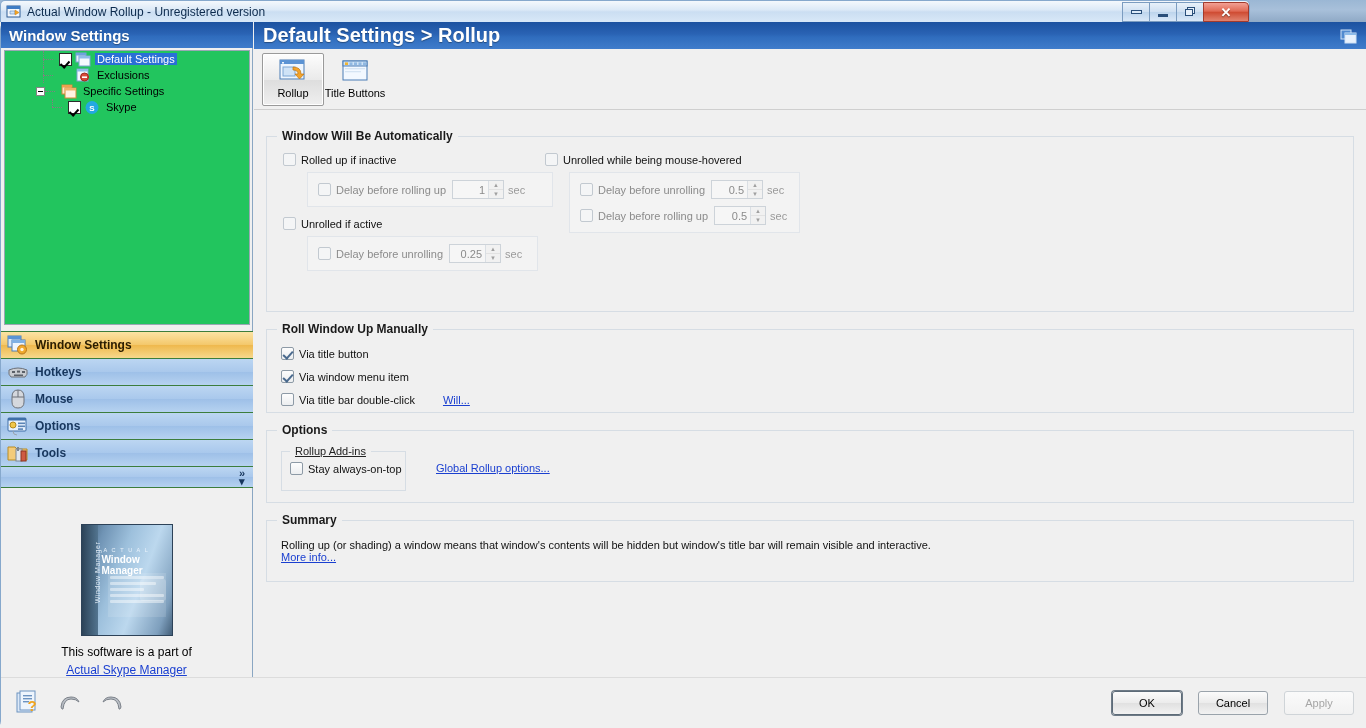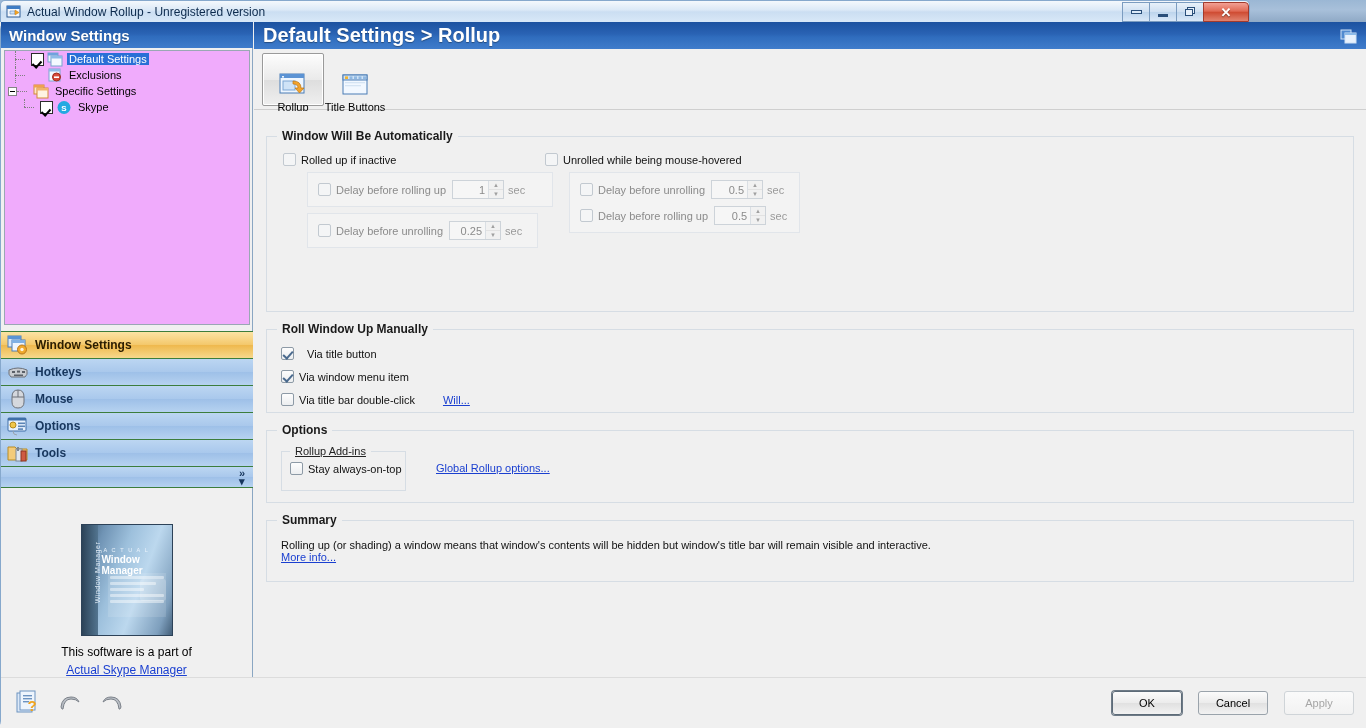--- a/index.html
+++ b/index.html
@@ -91,22 +91,23 @@
   }
   #left-header {
     position: absolute; left: 0; top: 0; width: 252px; height: 26px;
     background: linear-gradient(180deg,#1c52a0 0%, #2a63b4 45%, #2f6cbd 55%, #3f7ccb 100%);
     color: #fff; font-size: 15px; font-weight: bold;
     display: flex; align-items: center; padding-left: 8px;
     text-shadow: 0 1px 1px rgba(0,0,0,.35);
   }
   #tree {
     position: absolute; left: 3px; top: 28px; width: 246px; height: 275px;
-    background: #f0abfc; border: 1px solid #9aa7b4;
+    background: #22c55e; border: 1px solid #9aa7b4;
     overflow: hidden;
+    padding-left: 28px;
   }
   .tree-row {
     position: relative; height: 16px; display: flex; align-items: center;
     padding-left: 10px; font-size: 11px; white-space: nowrap;
   }
   .tree-line {
     width: 16px; height: 16px; flex: none; position: relative;
   }
   .tree-line .dash {
     position: absolute; left: 0; top: 8px; width: 10px; height: 1px;
@@ -211,21 +212,21 @@
   
   #toolbar {
     position: absolute; left: 0; top: 27px; width: 1112px; height: 61px;
     background: #f0f0f0;
     border-bottom: 1px solid #cfcfcf;
     display: flex; align-items: flex-start; padding: 4px 0 0 8px;
   }
   .tbbtn {
     width: 62px; height: 53px;
     display: flex; flex-direction: column; align-items: center; justify-content: flex-start;
-    padding-top: 17px; font-size: 11px; cursor: default;
+    padding-top: 3px; font-size: 11px; cursor: default;
     border: 1px solid transparent; border-radius: 2px;
   }
   .tbbtn.sel {
     border: 1px solid #9a9a9a;
     background: linear-gradient(180deg,#fdfdfd 0%, #eaeaea 50%, #dedede 52%, #efefef 100%);
     box-shadow: inset 0 0 0 1px #fff;
   }
   .tbbtn .tbicon { width: 30px; height: 28px; margin-bottom: 2px; position: relative; }
   .tbbtn .tblabel { white-space: nowrap; }
 
@@ -590,20 +591,24 @@
                   <span class="val">1</span>
                   <span class="arrows">
                       <span>▲</span>
                       <span>▼</span>
                     </span>
                 </span>
                 <span class="secl">sec</span>
               </div>
             </div>
 
+            <div class="cbrow" style="margin-top:10px;">
+              <span class="cb dis"></span>
+              <span class="cblabel">Unrolled if active</span>
+            </div>
 
             <div class="subpanel" style="margin:6px 0 0 24px; width:231px;">
               <div class="cbrow">
                 <span class="cb dis"></span>
                 <span class="cblabel dis">Delay before unrolling</span>
                 <span class="spin">
                   <span class="val">0.25</span>
                   <span class="arrows">
                       <span>▲</span>
                       <span>▼</span>
@@ -646,21 +651,21 @@
                 </span>
                 <span class="secl">sec</span>
               </div>
             </div>
           </div>
         </div>
 
         <div class="groupbox" style="height:84px;">
           <div class="gb-title">Roll Window Up Manually</div>
 
-          <div class="cbrow" style="margin:3px 0 0 4px;gap:8px;">
+          <div class="cbrow" style="margin:3px 0 0 4px;">
             <span class="cb checked"></span>
             <span class="cblabel">Via title button</span>
           </div>
 
           <div class="cbrow" style="margin:10px 0 0 4px;">
             <span class="cb checked"></span>
             <span class="cblabel">Via window menu item</span>
           </div>
 
           <div class="cbrow" style="margin:10px 0 0 4px;">

